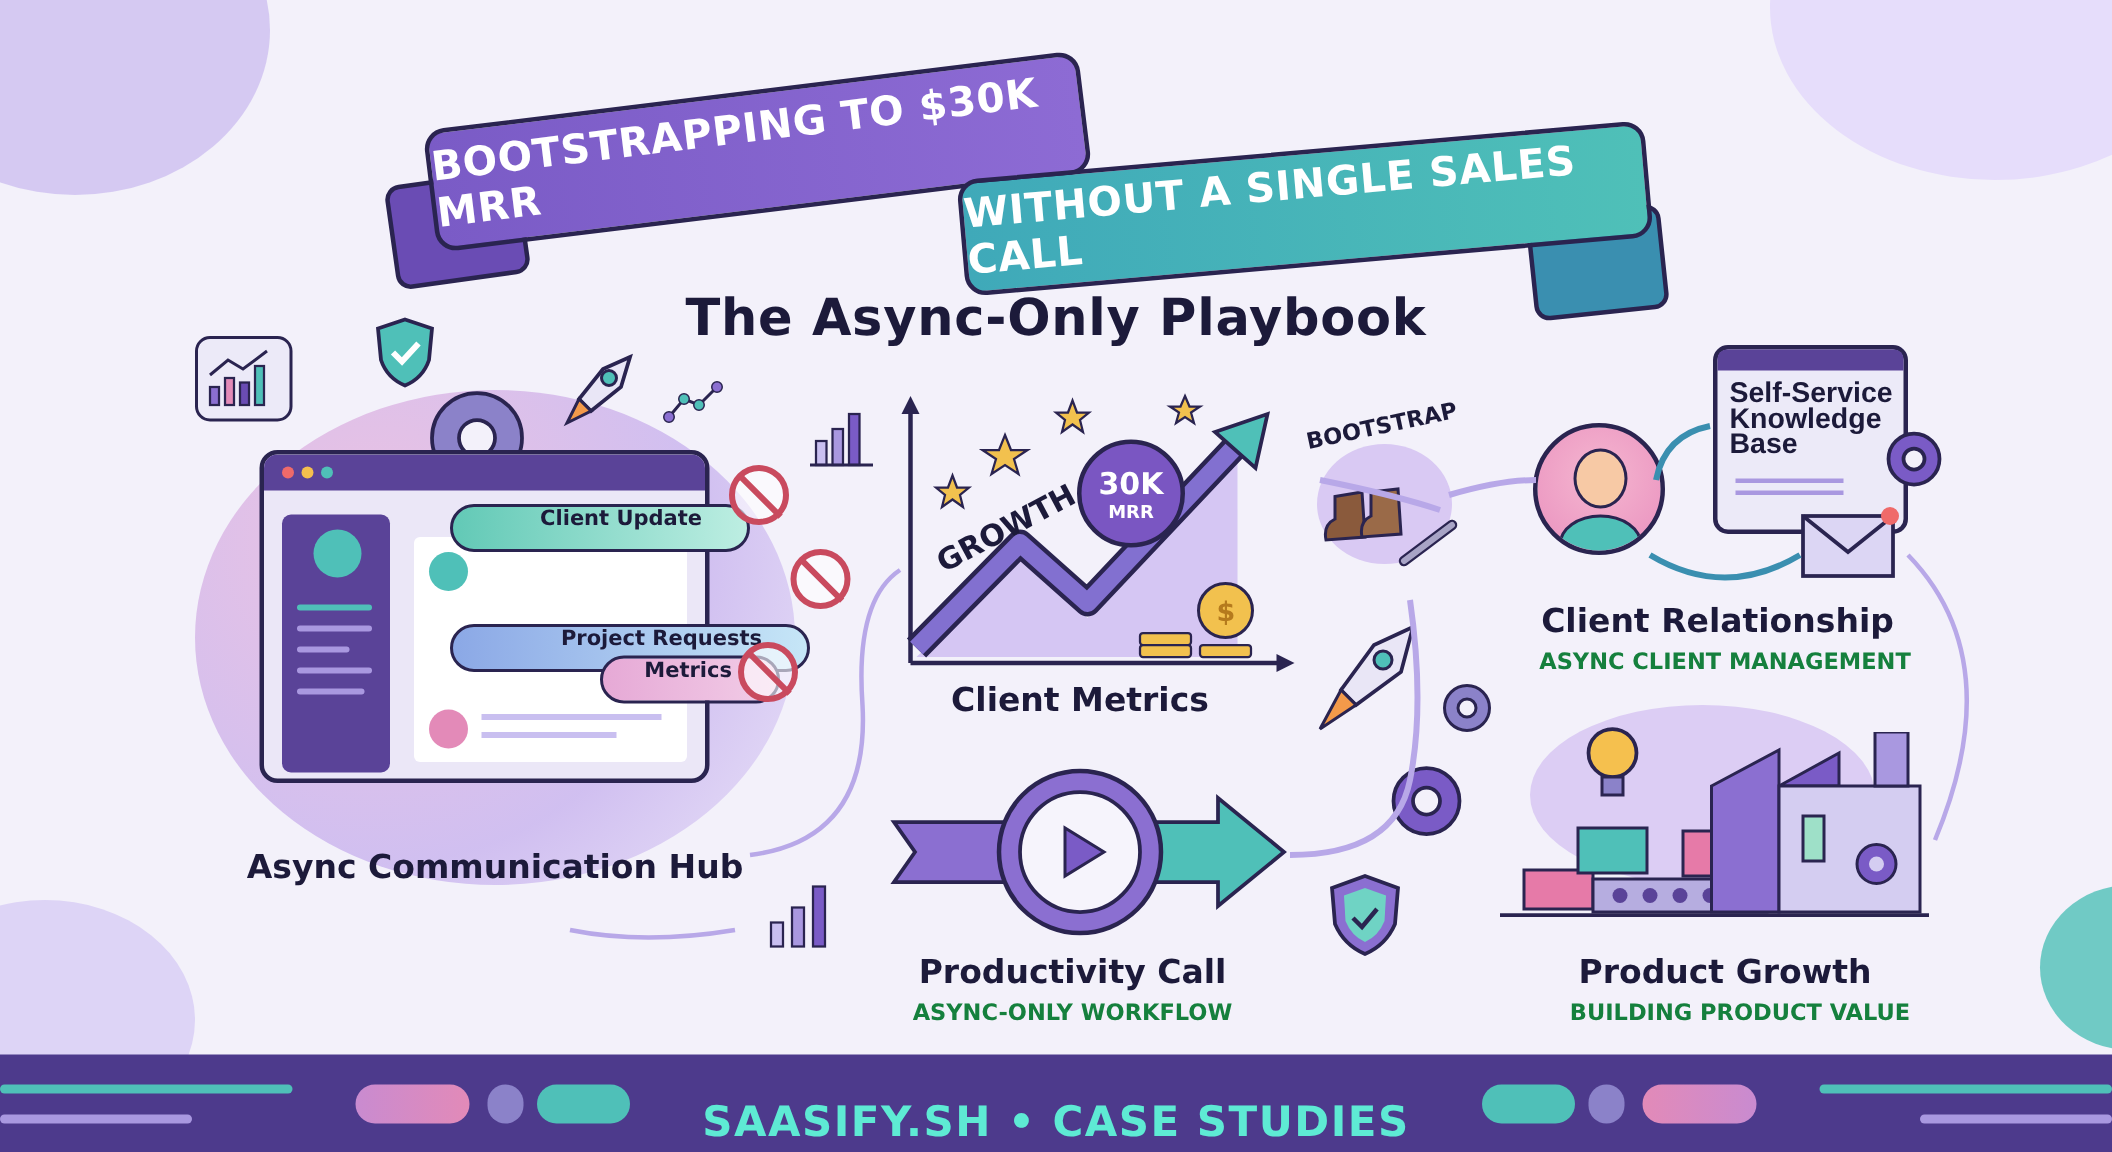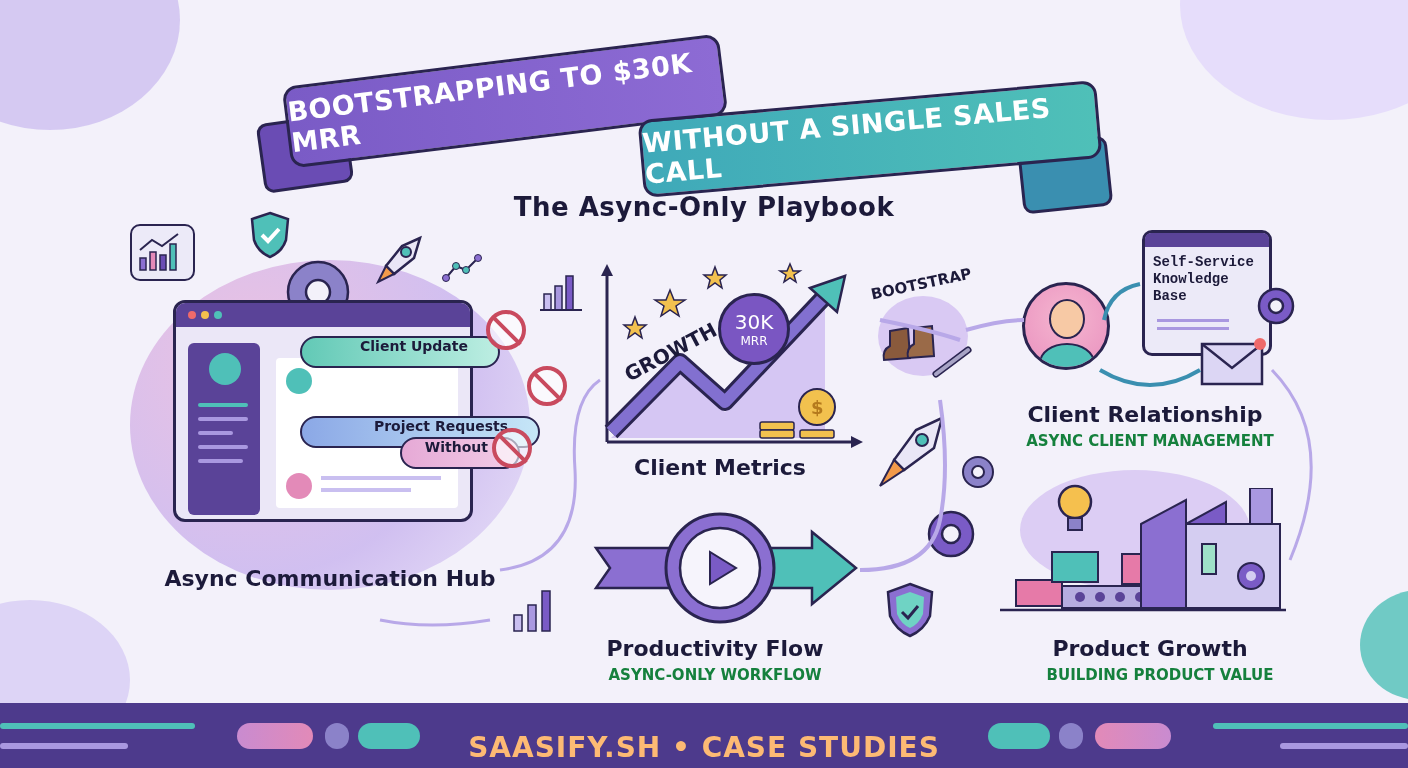--- a/index.html
+++ b/index.html
@@ -4,37 +4,37 @@
 <style>
   * { box-sizing: border-box; margin: 0; padding: 0; }
   html, body { width: 1408px; height: 768px; overflow: hidden; }
   body { background: #f3f1fa; font-family: "Liberation Sans", sans-serif; position: relative; color: #1c1a3a; }
   .abs { position: absolute; }
   .blob { position: absolute; border-radius: 50%; }
   .banner { position: absolute; color: #fff; font-weight: 700; font-family: "DejaVu Sans", sans-serif; letter-spacing: 0.5px; text-transform: uppercase; display: flex; align-items: center; justify-content: center; border: 3px solid #2a2450; border-radius: 14px; }
   .b1 { left: 285px; top: 60px; width: 440px; height: 82px; background: linear-gradient(90deg,#7a5bc6,#8d6bd4); transform: rotate(-7deg); font-size: 27px; }
   .b2 { left: 640px; top: 100px; width: 460px; height: 78px; background: linear-gradient(90deg,#3fa9b9,#4fc0b8); transform: rotate(-5deg); font-size: 27px; }
   .ribbon-tail { position:absolute; width:90px; height:70px; border:3px solid #2a2450; border-radius:10px; }
-  .title { left: 0; width: 1408px; top: 192px; text-align: center; font-size: 26px; font-weight: 800; font-family: "DejaVu Sans", sans-serif; color: #1c1a3a; letter-spacing: 0.5px; }
+  .title { left: 0; width: 1408px; top: 192px; text-align: center; font-size: 34px; font-weight: 800; font-family: "DejaVu Sans", sans-serif; color: #1c1a3a; letter-spacing: 0.5px; }
   .label { position: absolute; font-weight: 700; font-size: 22px; font-family: "DejaVu Sans", sans-serif; color: #1c1a3a; text-align: center; white-space: nowrap; }
   .sublabel { position: absolute; font-weight: 700; font-size: 15px; font-family: "DejaVu Sans", sans-serif; color: #15803d; text-align: center; white-space: nowrap; }
   .window { position: absolute; left: 173px; top: 300px; width: 300px; height: 222px; background: #ebe7f7; border: 3px solid #2a2450; border-radius: 12px; overflow: hidden; }
   .window .bar { height: 24px; background: #5a4398; display: flex; align-items: center; gap: 5px; padding-left: 12px; }
   .dot { width: 8px; height: 8px; border-radius: 50%; }
   .win-side { position: absolute; left: 12px; top: 40px; width: 72px; height: 172px; background: #5a4398; border-radius: 6px; }
   .win-content { position: absolute; left: 100px; top: 55px; width: 182px; height: 150px; background: #fff; border-radius: 4px; }
   .ribbon-tag { position: absolute; height: 32px; border: 2.5px solid #2a2450; border-radius: 16px; font-weight: 700; font-size: 14px; font-family: "DejaVu Sans", sans-serif; color: #1c1a3a; display: flex; align-items: flex-start; justify-content: flex-end; padding-right: 30px; }
   .no-icon { position: absolute; width: 40px; height: 40px; border-radius: 50%; border: 4px solid #c94a5e; background: rgba(255,255,255,0.6); }
   .no-icon::after { content: ""; position: absolute; left: 15px; top: -2px; width: 4px; height: 38px; background: #c94a5e; transform: rotate(-45deg); }
   .footer { position: absolute; left: 0; top: 703px; width: 1408px; height: 65px; background: #4d3a8c; display: flex; align-items: center; justify-content: center; }
-  .footer-text { color: #fdba74; font-weight: 800; font-size: 28px; font-family: "DejaVu Sans", sans-serif; letter-spacing: 1px; margin-top: 24px; }
+  .footer-text { color: #5eead4; font-weight: 800; font-size: 28px; font-family: "DejaVu Sans", sans-serif; letter-spacing: 1px; margin-top: 24px; }
   .pill { position: absolute; height: 26px; border-radius: 13px; }
   .card { position: absolute; background: #eceaf8; border: 3px solid #2a2450; border-radius: 10px; }
-  .kb-text { position: absolute; left: 1153px; top: 254px; font-weight: 700; font-size: 14px; font-family: Liberation Mono, monospace; color: #1c1a3a; line-height: 17px; }
-  .bubble { position: absolute; left: 718px; top: 293px; width: 72px; height: 72px; border-radius: 50%; background: #7a56c2; border: 3px solid #2a2450; color: #fff; text-align: center; font-weight: 400; font-family: "DejaVu Sans", sans-serif; }
+  .kb-text { position: absolute; left: 1153px; top: 254px; font-weight: 700; font-size: 19px; font-family: Liberation Sans, sans-serif; color: #1c1a3a; line-height: 17px; }
+  .bubble { position: absolute; left: 718px; top: 293px; width: 72px; height: 72px; border-radius: 50%; background: #7a56c2; border: 3px solid #2a2450; color: #fff; text-align: center; font-weight: 700; font-family: "DejaVu Sans", sans-serif; }
 </style>
 </head>
 <body>
 
 <div class="blob" style="left:-80px;top:-90px;width:260px;height:220px;background:#cdbff0;opacity:.8;"></div>
 <div class="blob" style="left:1180px;top:-110px;width:300px;height:230px;background:#e6ddfb;"></div>
 <div class="blob" style="left:130px;top:260px;width:400px;height:330px;background:radial-gradient(circle at 30% 30%,#e9b6dc,#c8b3ee 60%,#e7e0f8);opacity:.8;"></div>
 <div class="blob" style="left:1360px;top:590px;width:120px;height:110px;background:#4fc0b8;opacity:.8;"></div>
 <div class="blob" style="left:1020px;top:470px;width:230px;height:120px;background:#dccdf4;"></div>
 <div class="blob" style="left:-70px;top:600px;width:200px;height:160px;background:#ddd4f6;"></div>
@@ -112,21 +112,21 @@
 
 <div class="ribbon-tag" style="left:300px;top:336px;width:200px;background:linear-gradient(90deg,#62c9b6,#bdeee2);">
   <span>Client Update</span>
 </div>
 <div class="no-icon" style="left:486px;top:310px"></div>
 <div class="ribbon-tag" style="left:300px;top:384px;width:240px;background:linear-gradient(90deg,#8ba8e6,#c6e6f7);margin-top:32px;">
   <span>Project Requests</span>
 </div>
 <div class="no-icon" style="left:527px;top:366px"></div>
 <div class="ribbon-tag" style="left:400px;top:437px;width:120px;background:linear-gradient(90deg,#e6a9d6,#f2cde7);">
-  <span>Without</span>
+  <span>Metrics</span>
 </div>
 <div class="no-icon" style="left:492px;top:428px"></div>
 
 <div class="label" style="left:160px;top:566px;width:340px;">Async Communication Hub</div>
 
 <svg class="abs" style="left:595px;top:262px" width="270" height="190" viewBox="0 0 270 190">
   <line x1="12" y1="10" x2="12" y2="180" stroke="#2a2450" stroke-width="3"></line>
   <polygon points="6,14 12,2 18,14" fill="#2a2450"></polygon>
   <line x1="12" y1="180" x2="260" y2="180" stroke="#2a2450" stroke-width="3"></line>
   <polygon points="256,174 268,180 256,186" fill="#2a2450"></polygon>
@@ -202,21 +202,21 @@
 <div class="label" style="left:1020px;top:402px;width:250px;">Client Relationship</div>
 <div class="sublabel" style="left:1005px;top:432px;width:290px;text-transform:uppercase;">Async Client Management</div>
 
 <svg class="abs" style="left:592px;top:504px" width="270" height="120" viewBox="0 0 270 120">
   <polygon points="4,44 110,44 110,84 4,84 18,64" fill="#8b6fd1" stroke="#2a2450" stroke-width="2.5"></polygon>
   <polygon points="150,44 220,44 220,28 264,64 220,100 220,84 150,84" fill="#4fc0b8" stroke="#2a2450" stroke-width="2.5"></polygon>
   <circle cx="128" cy="64" r="54" fill="#8b6fd1" stroke="#2a2450" stroke-width="3"></circle>
   <circle cx="128" cy="64" r="40" fill="#f6f4fc" stroke="#2a2450" stroke-width="2.5"></circle>
   <polygon points="118,48 118,80 144,64" fill="#7a5bc6" stroke="#2a2450" stroke-width="2"></polygon>
 </svg>
-<div class="label" style="left:600px;top:636px;width:230px;">Productivity Flow</div>
+<div class="label" style="left:600px;top:636px;width:230px;">Productivity Call</div>
 <div class="sublabel" style="left:590px;top:666px;width:250px;text-transform:uppercase;">Async-Only Workflow</div>
 
 <svg class="abs" style="left:880px;top:580px" width="60" height="60" viewBox="0 0 60 60">
     <path d="M30 4 L52 12 L50 36 Q44 50 30 56 Q16 50 10 36 L8 12 Z" fill="#8b6fd1" stroke="#2a2450" stroke-width="2.5"></path>
     <path d="M30 12 L44 17 L43 34 Q39 44 30 48 Q21 44 17 34 L16 17 Z" fill="#6fd3c4"></path>
     <polyline points="22,32 28,38 38,26" fill="none" stroke="#2a2450" stroke-width="3"></polyline>
   </svg>
 <svg class="abs" style="left:508px;top:585px" width="60" height="50" viewBox="0 0 60 50">
     <rect x="6" y="30" width="8" height="16" fill="#c9bff0" stroke="#2a2450" stroke-width="1.5"></rect>
     <rect x="20" y="20" width="8" height="26" fill="#a998e0" stroke="#2a2450" stroke-width="1.5"></rect>

